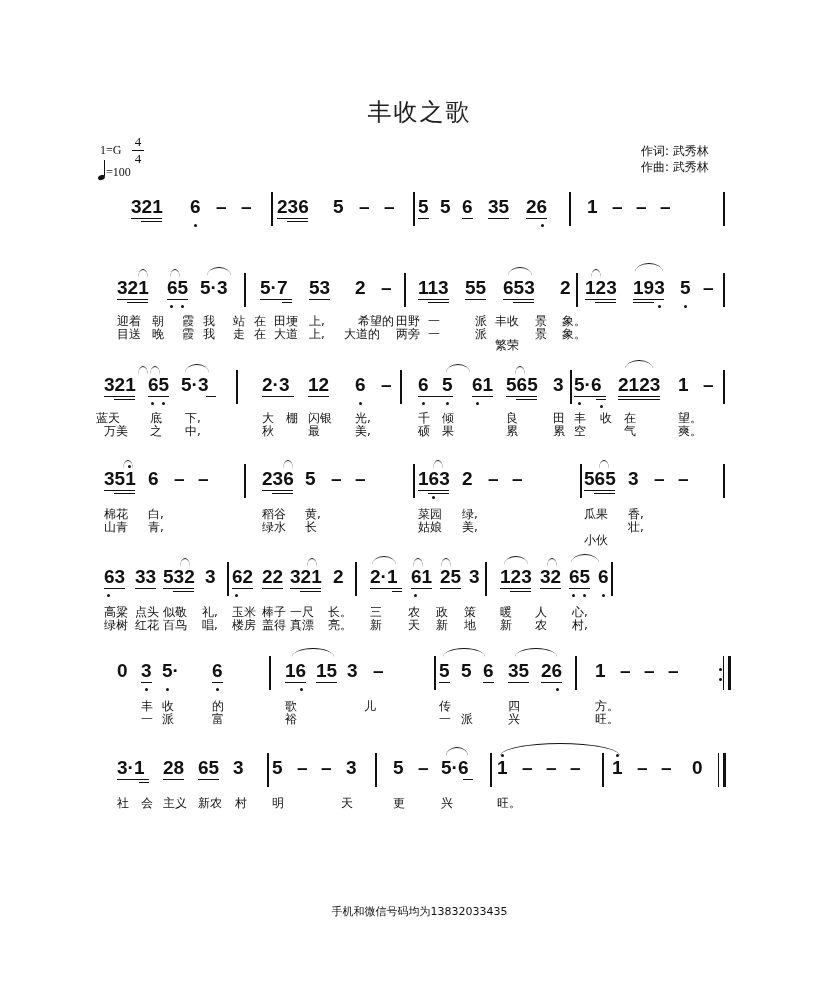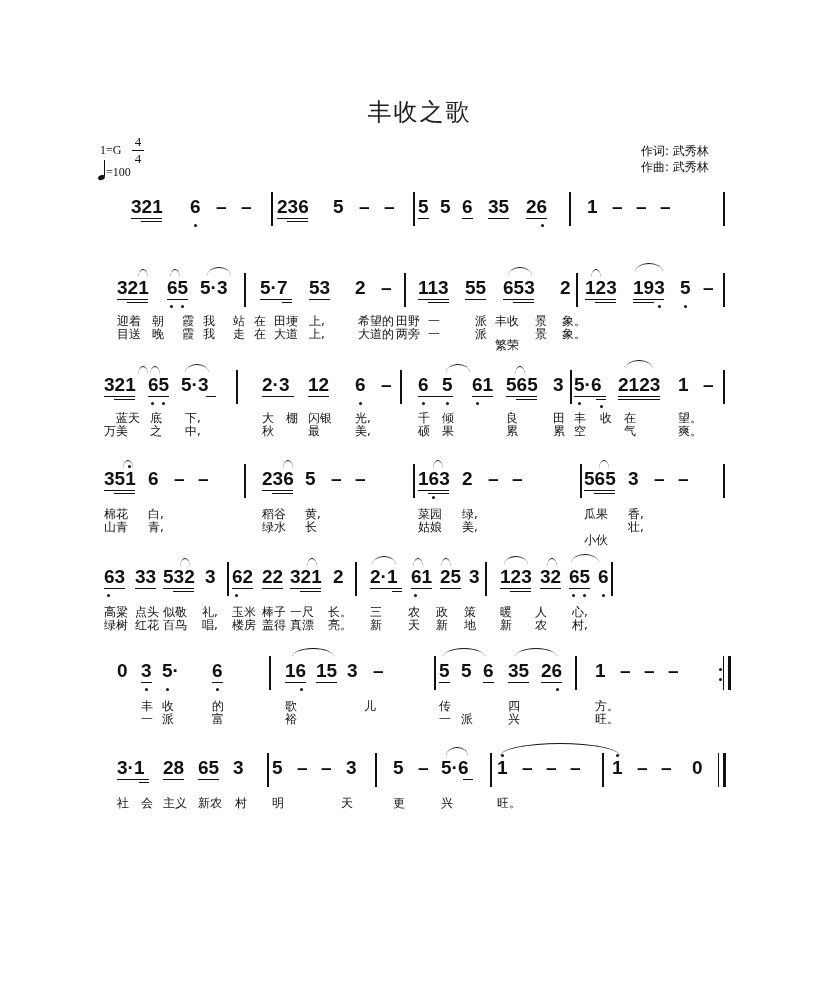--- a/index.html
+++ b/index.html
@@ -148,21 +148,21 @@
   <div class="lyr" style="left:535px;top:38px">景</div>
   <div class="lyr" style="left:562px;top:38px">象。</div>
   <div class="lyr" style="left:117px;top:51px">目送</div>
   <div class="lyr" style="left:152px;top:51px">晚</div>
   <div class="lyr" style="left:182px;top:51px">霞</div>
   <div class="lyr" style="left:203px;top:51px">我</div>
   <div class="lyr" style="left:233px;top:51px">走</div>
   <div class="lyr" style="left:254px;top:51px">在</div>
   <div class="lyr" style="left:274px;top:51px">大道</div>
   <div class="lyr" style="left:309px;top:51px">上,</div>
-  <div class="lyr" style="left:358px;top:51px">大道的</div>
+  <div class="lyr" style="left:344px;top:51px">大道的</div>
   <div class="lyr" style="left:396px;top:51px">两旁</div>
   <div class="lyr" style="left:428px;top:51px">一</div>
   <div class="lyr" style="left:475px;top:51px">派</div>
   <div class="lyr" style="left:495px;top:62px">繁荣</div>
   <div class="lyr" style="left:535px;top:51px">景</div>
   <div class="lyr" style="left:562px;top:51px">象。</div>
 </div>
 
 <div class="row" style="top:374px;">
   <div class="notes">
@@ -208,21 +208,21 @@
       <div class="dot" style="left:578px;top:28px"></div>
       <div class="dot" style="left:600px;top:31px"></div>
     <div class="arc" style="left:625px;width:28px;top:-14px"></div>
     <span class="n" style="left:618px">2123</span>
     <div class="u1" style="left:618px;width:42px;top:22px"></div>
       <div class="u1" style="left:618px;width:42px;top:25px"></div>
     <span class="n" style="left:678px">1</span>
     <span class="n" style="left:703px">–</span>
     <div class="bar" style="left:723px"></div>
   </div>
-  <div class="lyr" style="left:116px;top:38px">蓝天</div>
+  <div class="lyr" style="left:96px;top:38px">蓝天</div>
   <div class="lyr" style="left:150px;top:38px">底</div>
   <div class="lyr" style="left:185px;top:38px">下,</div>
   <div class="lyr" style="left:262px;top:38px">大</div>
   <div class="lyr" style="left:286px;top:38px">棚</div>
   <div class="lyr" style="left:308px;top:38px">闪银</div>
   <div class="lyr" style="left:355px;top:38px">光,</div>
   <div class="lyr" style="left:418px;top:38px">千</div>
   <div class="lyr" style="left:442px;top:38px">倾</div>
   <div class="lyr" style="left:506px;top:38px">良</div>
   <div class="lyr" style="left:553px;top:38px">田</div>
@@ -487,13 +487,14 @@
   <div class="lyr" style="left:198px;top:40px">新农</div>
   <div class="lyr" style="left:235px;top:40px">村</div>
   <div class="lyr" style="left:272px;top:40px">明</div>
   <div class="lyr" style="left:341px;top:40px">天</div>
   <div class="lyr" style="left:393px;top:40px">更</div>
   <div class="lyr" style="left:441px;top:40px">兴</div>
   <div class="lyr" style="left:497px;top:40px">旺。</div>
 </div>
 
 <div class="footer">
+  <div>手机和微信号码均为13832033435</div>
 </div>
 
 </body></html>

